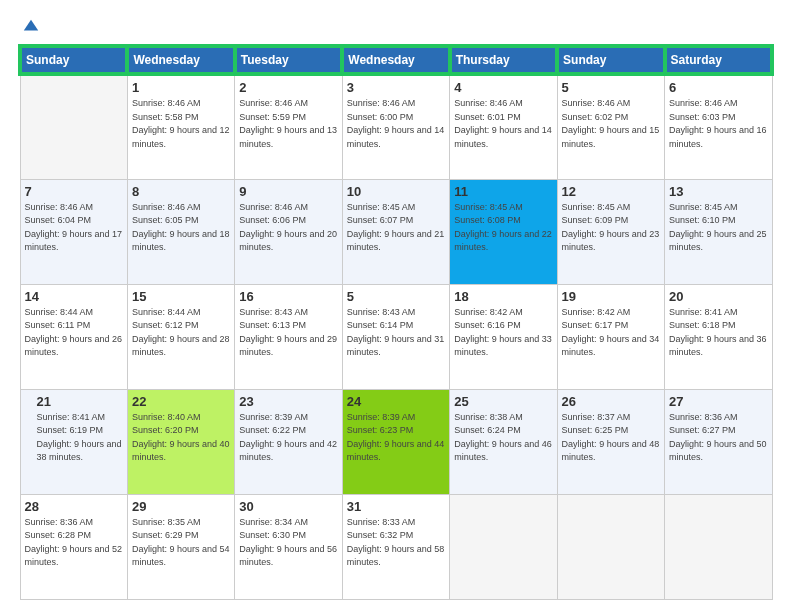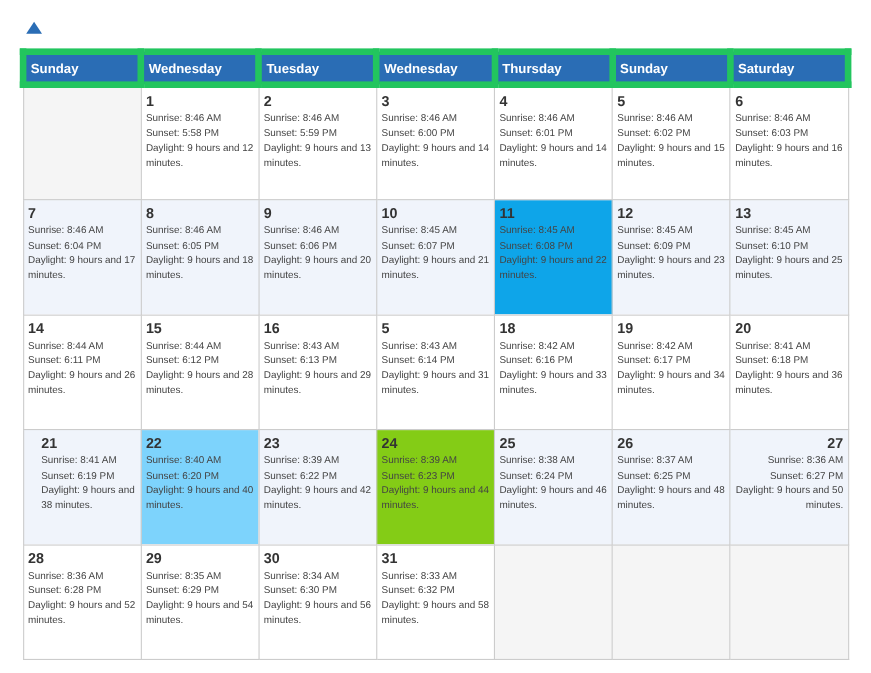--- a/index.html
+++ b/index.html
@@ -67,21 +67,21 @@
       border-collapse: collapse;
       width: 100%;
       table-layout: fixed;
     }
     .calendar th {
       background: #2a6db5;
       color: #fff;
       font-size: 12px;
       font-weight: bold;
       padding: 5px 4px;
-      border: 6px solid #22c55e;
+      border: 4px solid #22c55e;
       text-align: left;
     }
     .calendar td {
       border: 1px solid #ccc;
       vertical-align: top;
       padding: 4px 4px;
       font-size: 9.5px;
       color: #333;
       background: #fff;
       height: 88px;
@@ -221,41 +221,41 @@
           <td>
             <span class="day-number">20</span>
             <div class="day-info">Sunrise: 8:41 AM<br>Sunset: 6:18 PM<br>Daylight: 9 hours and 36 minutes.</div>
           </td>
         </tr>
         <tr style="background: rgb(240, 244, 251);">
           <td style="background: rgb(240, 244, 251); padding-left: 16px;">
             <span class="day-number">21</span>
             <div class="day-info">Sunrise: 8:41 AM<br>Sunset: 6:19 PM<br>Daylight: 9 hours and 38 minutes.</div>
           </td>
-          <td style="background: #7dd3fc;">
+          <td style="background: #bef264;">
             <span class="day-number">22</span>
             <div class="day-info">Sunrise: 8:40 AM<br>Sunset: 6:20 PM<br>Daylight: 9 hours and 40 minutes.</div>
           </td>
           <td style="background: rgb(240, 244, 251);">
             <span class="day-number">23</span>
             <div class="day-info">Sunrise: 8:39 AM<br>Sunset: 6:22 PM<br>Daylight: 9 hours and 42 minutes.</div>
           </td>
           <td style="background: #84cc16;">
             <span class="day-number">24</span>
             <div class="day-info">Sunrise: 8:39 AM<br>Sunset: 6:23 PM<br>Daylight: 9 hours and 44 minutes.</div>
           </td>
           <td style="background: rgb(240, 244, 251);">
             <span class="day-number">25</span>
             <div class="day-info">Sunrise: 8:38 AM<br>Sunset: 6:24 PM<br>Daylight: 9 hours and 46 minutes.</div>
           </td>
           <td style="background: rgb(240, 244, 251);">
             <span class="day-number">26</span>
             <div class="day-info">Sunrise: 8:37 AM<br>Sunset: 6:25 PM<br>Daylight: 9 hours and 48 minutes.</div>
           </td>
-          <td style="background: rgb(240, 244, 251); text-align: right;">
+          <td style="background: rgb(240, 244, 251);">
             <span class="day-number">27</span>
             <div class="day-info">Sunrise: 8:36 AM<br>Sunset: 6:27 PM<br>Daylight: 9 hours and 50 minutes.</div>
           </td>
         </tr>
         <tr style="background: rgb(255, 255, 255);">
           <td>
             <span class="day-number">28</span>
             <div class="day-info">Sunrise: 8:36 AM<br>Sunset: 6:28 PM<br>Daylight: 9 hours and 52 minutes.</div>
           </td>
           <td>

